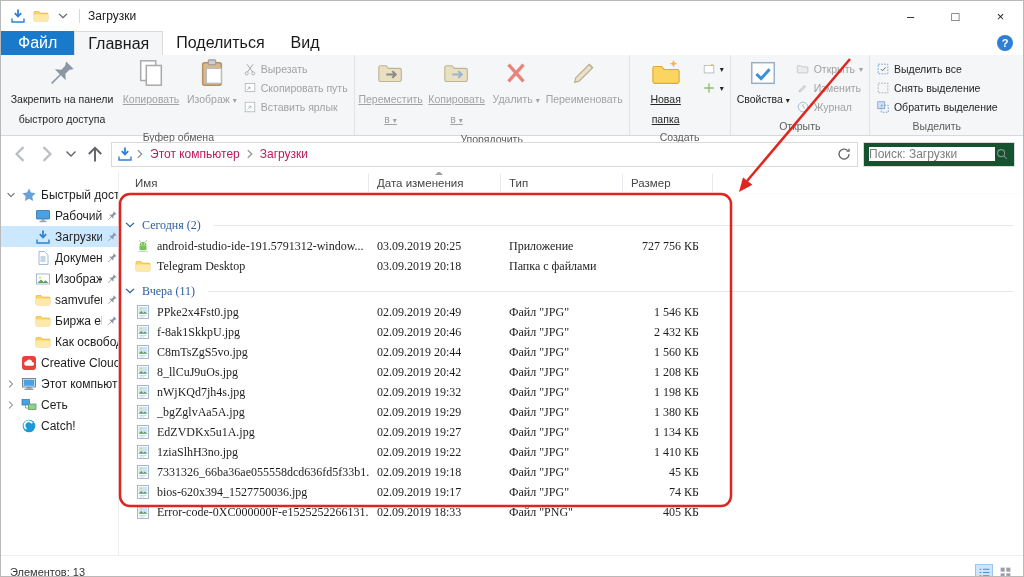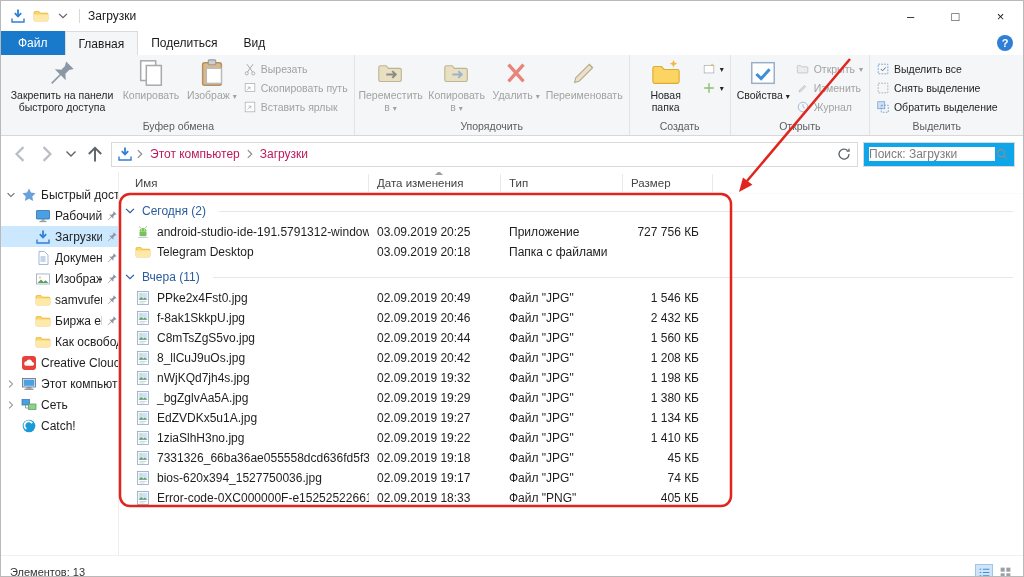--- a/index.html
+++ b/index.html
@@ -10,54 +10,54 @@
   
   .titlebar { height:30px; display:flex; align-items:center; background:#fff; }
   .qat { display:flex; align-items:center; gap:7px; padding-left:9px; }
   .qat-div { width:1px; height:14px; background:#d9d9d9; margin:0 2px; }
   .title-text { font-size:12px; color:#1a1a1a; margin-left:6px; }
   .win-controls { margin-left:auto; display:flex; height:100%; }
   .win-btn { width:45px; height:100%; display:flex; align-items:center; justify-content:center; font-size:13px; color:#1a1a1a; cursor:default; }
 
   
   .tabs { height:24px; display:flex; align-items:stretch; background:#fff; }
-  .tab { padding:0 13px; font-size:12px; display:flex; align-items:center; color:#1a1a1a; }
+  .tab { padding:0 13px; font-size:16px; display:flex; align-items:center; color:#1a1a1a; }
   .tab.file { background:#1979ca; color:#fff; padding:0 17px; }
   .tab.active { background:#f5f6f7; border:1px solid #dadbdc; border-bottom:none; }
   .help-btn { margin-left:auto; margin-right:10px; align-self:center; width:16px; height:16px; border-radius:50%;
               background:#2f7fd6; color:#fff; font-size:11px; font-weight:bold; display:flex; align-items:center; justify-content:center; }
 
   
   .ribbon { height:81px; background:#f5f6f7; border-bottom:1px solid #d5d8dc; display:flex; padding-left:2px; }
   .rgroup { display:flex; flex-direction:column; padding:2px 3px 0 3px; }
   .rgroup + .rgroup { border-left:1px solid #e2e3e4; }
   .rgroup-body { flex:1; display:flex; align-items:flex-start; }
   .rgroup-caption { text-align:center; font-size:10.5px; color:#5d5d5d; height:16px; line-height:15px; white-space:nowrap; }
-  .bigbtn { min-width:52px; max-width:116px; padding:1px 3px; display:flex; flex-direction:column; align-items:center; font-size:10.5px; line-height:12px; text-align:center; color:#262626; cursor:default; }
+  .bigbtn { min-width:52px; max-width:116px; padding:1px 3px; display:flex; flex-direction:column; align-items:center; font-size:10.5px; line-height:20px; text-align:center; color:#262626; cursor:default; }
   .bigbtn .blabel { margin-top:1px; }
   .bigbtn.disabled { color:#a2a2a2; }
-  .bigbtn.w68 { width:66px; }
+  .bigbtn.w68 { width:66px;text-decoration:underline; }
   .bigbtn.wide { width:112px; }
   .dd { font-size:8px; color:inherit; }
   .smallstack { display:flex; flex-direction:column; justify-content:flex-start; gap:3px; padding-top:4px; }
   .smallbtn { display:flex; align-items:center; gap:4px; font-size:10.5px; color:#262626; padding:1px 3px; white-space:nowrap; cursor:default; }
   .smallbtn.disabled { color:#a2a2a2; }
   .ic { display:inline-flex; width:16px; height:16px; flex:0 0 auto; }
   .ic svg { width:100%; height:100%; }
   .bicon { width:30px; height:30px; }
   .sic { width:14px; height:14px; }
 
   
   .addrbar { height:36px; display:flex; align-items:center; padding:0 8px; gap:5px; background:#fff; }
   .nav-btn { width:22px; height:22px; display:flex; align-items:center; justify-content:center; }
   .nav-btn.sm { width:16px; }
   .addr-box { flex:1; height:25px; border:1px solid #d9d9d9; display:flex; align-items:center; padding:0 5px; font-size:12px; color:#be185d; gap:0; background:#fff; }
   .crumb { padding:0 3px; white-space:nowrap; }
   .addr-spacer { flex:1; }
-  .search-box { width:152px; height:25px; border:1px solid #d9d9d9; display:flex; align-items:center; padding:0 5px; background:#0ea5e9; }
+  .search-box { width:152px; height:25px; border:1px solid #d9d9d9; display:flex; align-items:center; padding:0 5px; background:#14532d; }
   .search-box input { border:none; outline:none; flex:1; font-family:"Liberation Sans", sans-serif; font-size:12px; color:#333; min-width:0; }
   .search-box input::placeholder { color:#7d7d7d; }
 
   
   .main { display:flex; height:383px; }
   .sidebar { width:118px; padding-top:12px; border-right:1px solid #ededed; overflow:hidden; }
   .sbitem { height:21px; display:flex; align-items:center; gap:4px; font-size:12px; color:#1e1e1e; padding-left:4px; white-space:nowrap; cursor:default; }
   .sbitem.lvl1 { padding-left:18px; }
   .sbitem.selected { background:#cce8ff; }
   .sbitem .expand { width:12px; height:12px; display:inline-flex; flex:0 0 auto; }
@@ -68,21 +68,21 @@
   .filearea { flex:1; position:relative; overflow:hidden; }
   .colheaders { display:flex; height:22px; font-size:11.5px; color:#444; align-items:center; border-bottom:1px solid #fbfbfb; }
   .col { height:18px; line-height:18px; padding-left:16px; border-right:1px solid #e6eaef; position:relative; }
   .col1, .col2, .col3 { padding-left:8px; }
   .col0 { width:250px; }
   .col1 { width:132px; }
   .col2 { width:122px; }
   .col3 { width:90px; }
   .sortcaret { position:absolute; top:-3px; left:50%; width:0; height:0; border-left:4px solid transparent; border-right:4px solid transparent; border-bottom:4px solid #9aa0a6; }
 
-  .filelist { padding-top:2px; }
+  .filelist { padding-top:16px;font-family:Liberation Serif, serif; }
   .grouphdr { display:flex; align-items:center; height:22px; color:#2a5d9d; font-size:12px; padding-left:4px; gap:5px; margin-top:4px; }
   .grouphdr .gline { flex:1; height:1px; background:#e7e7e7; margin:0 10px 0 8px; }
   .filerow { display:flex; align-items:center; height:20px; font-size:12px; color:#1e1e1e; cursor:default; }
   .cell-name { width:250px; display:flex; align-items:center; gap:6px; padding-left:16px; white-space:nowrap; overflow:hidden; }
   .cell-date { width:132px; padding-left:8px; }
   .cell-type { width:122px; padding-left:8px; }
   .cell-size { width:90px; text-align:right; padding-right:14px; }
 
   
   .statusbar { height:23px; display:flex; align-items:center; padding:16px 9px; font-size:11px; color:#333; border-top:1px solid #f0f0f0; background:#fff; }

